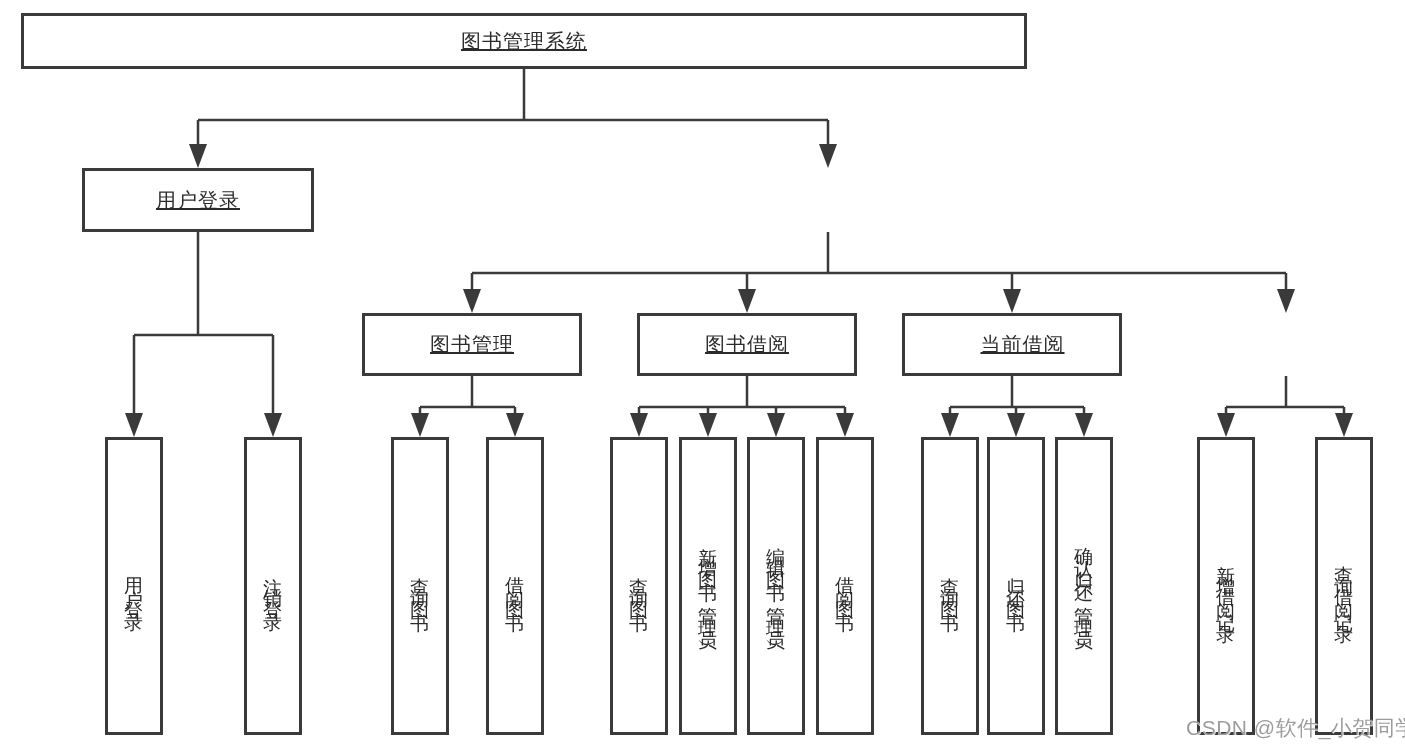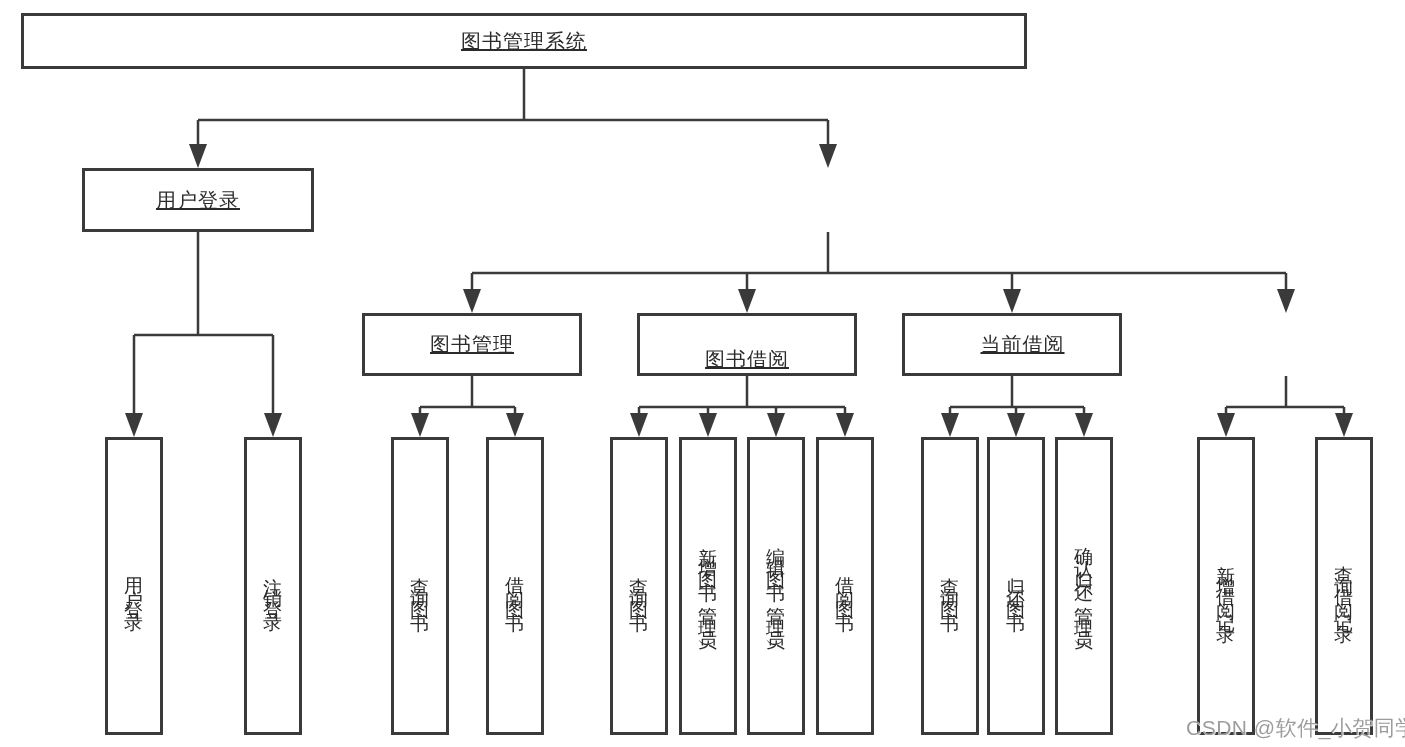--- a/index.html
+++ b/index.html
@@ -121,21 +121,21 @@
     <span class="label">图书管理系统</span>
   </div>
 
   <div class="node h-node" style="left:82px; top:168px; width:232px; height:64px;">
     <span class="label">用户登录</span>
   </div>
 
   <div class="node h-node" style="left:362px; top:313px; width:220px; height:63px;">
     <span class="label">图书管理</span>
   </div>
-  <div class="node h-node" style="left:637px; top:313px; width:220px; height:63px;align-items:flex-end;">
+  <div class="node h-node" style="left:637px; top:313px; width:220px; height:63px;">
     <span class="label">图书借阅</span>
   </div>
   <div class="node h-node" style="left:902px; top:313px; width:220px; height:63px;padding-left:21px;">
     <span class="label">当前借阅</span>
   </div>
 
   <div class="node v-node" style="left:105px; top:437px; width:58px; height:298px;">
     <span class="label">用户登录</span>
   </div>
   <div class="node v-node" style="left:244px; top:437px; width:58px; height:298px;">

